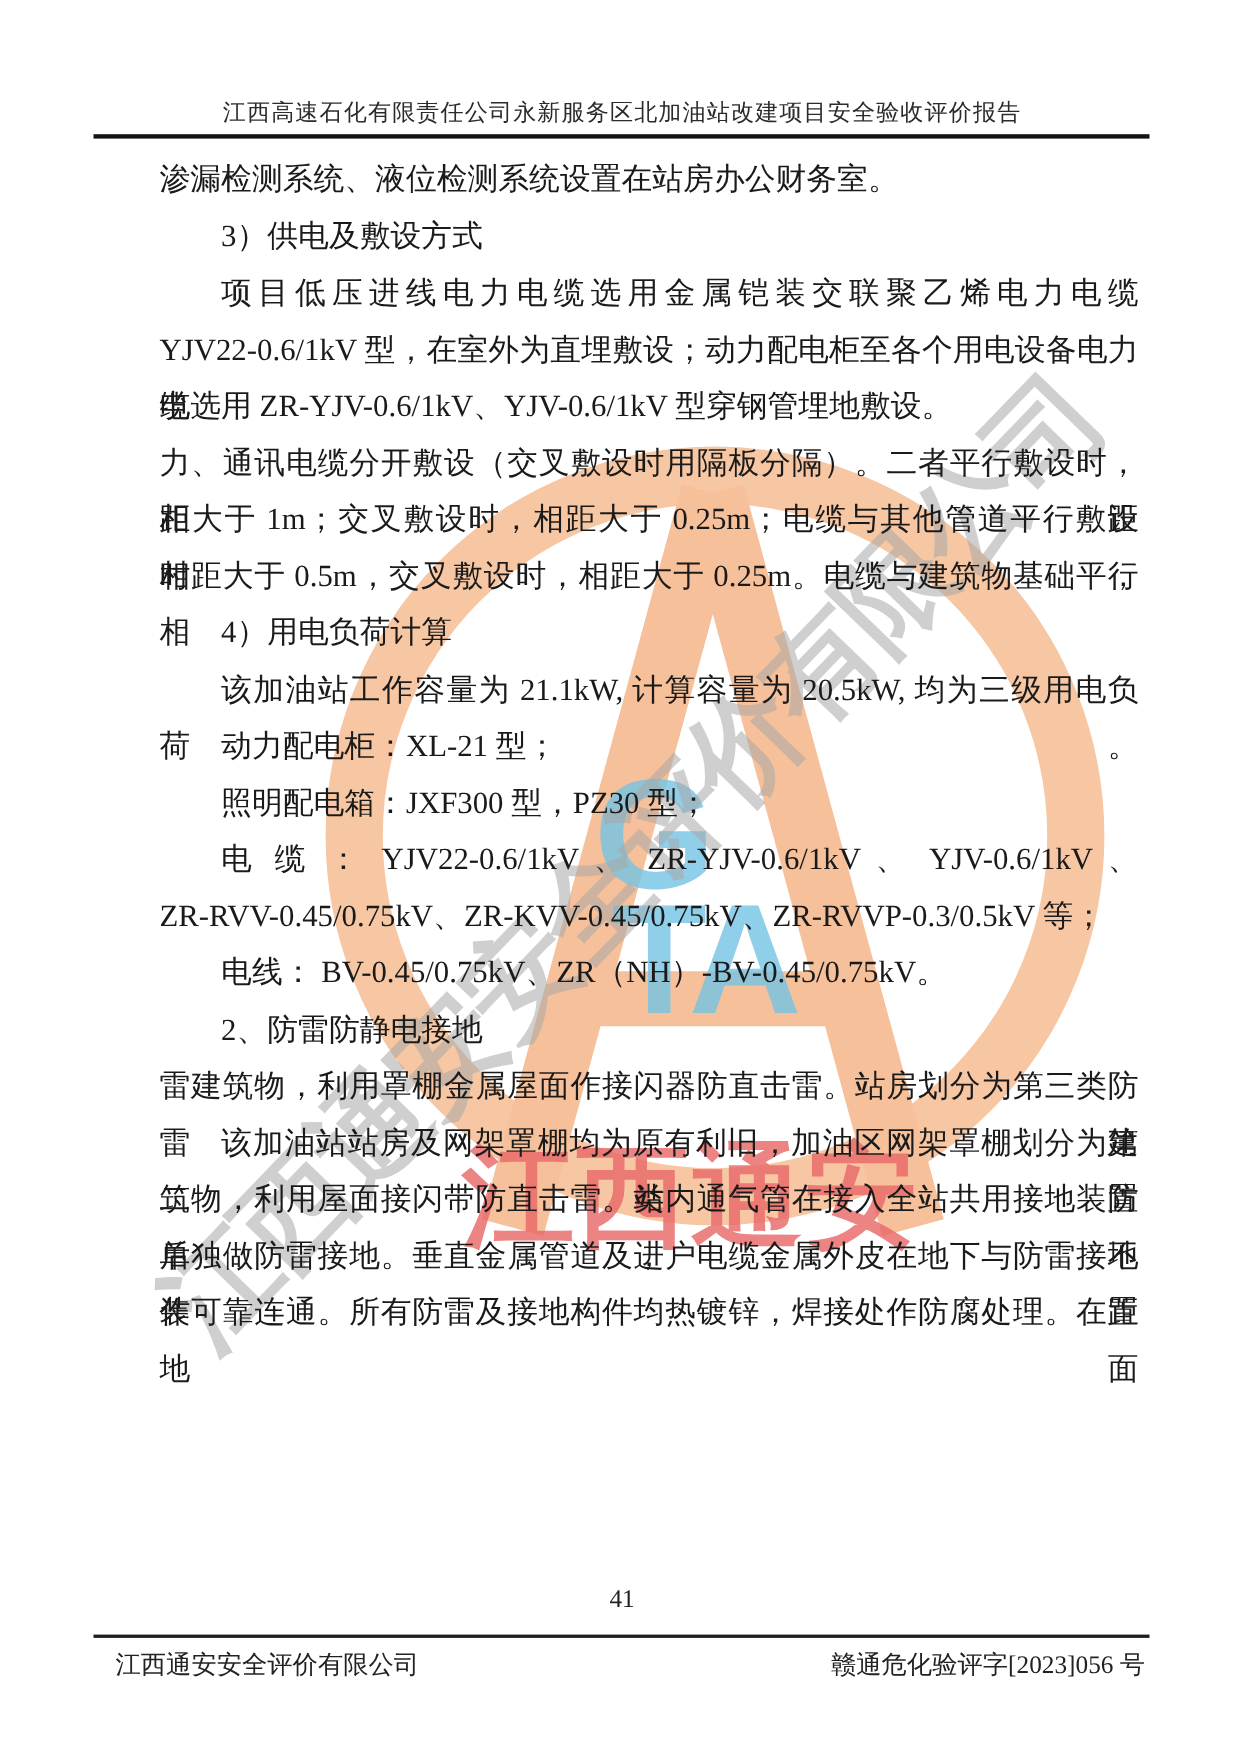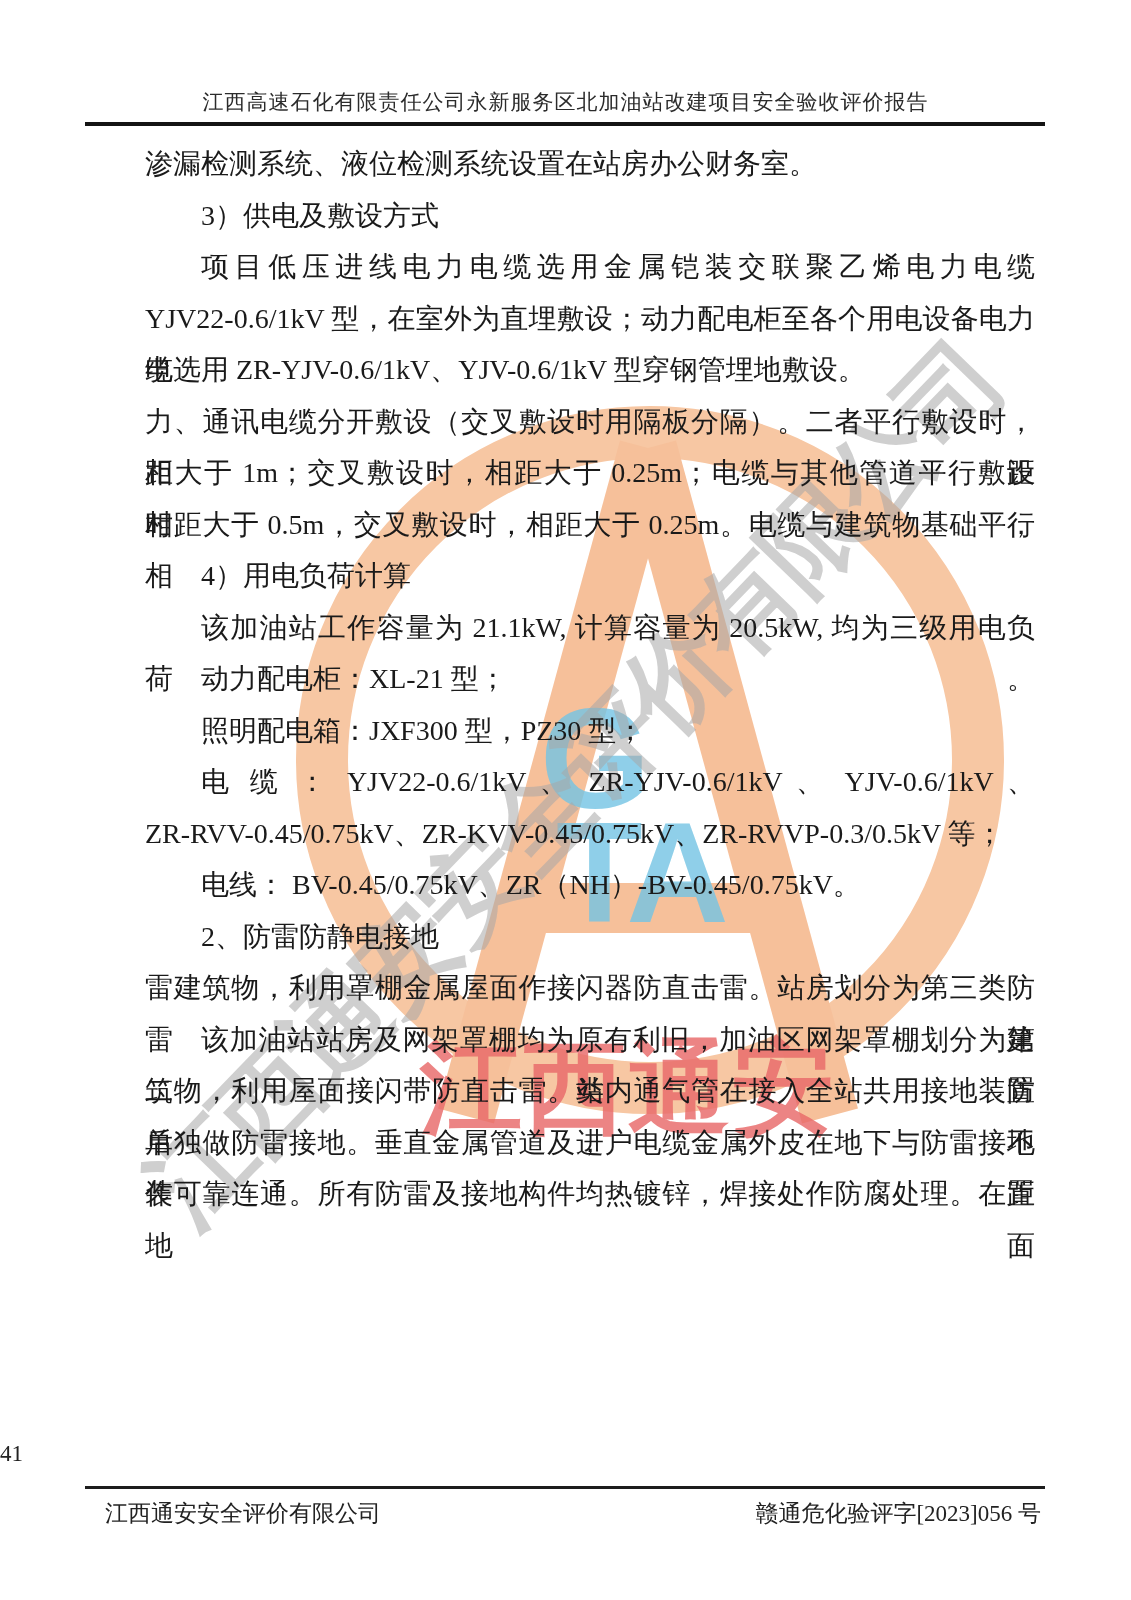--- a/index.html
+++ b/index.html
@@ -26,21 +26,21 @@
     height:51.5px;line-height:51.5px;white-space:normal;
     overflow:visible;
   }
   .line.just{
     text-align:justify;text-align-last:justify;text-justify:inter-character;
   }
   .line.indent{text-indent:56px;}
   
   .page-number{
     position:absolute;top:1441px;left:0;width:100%;
-    font-size:23px;color:#222;
+    text-align:center;font-size:23px;color:#222;
   }
   .footer-rule{
     position:absolute;top:1486px;left:85px;width:960px;height:2.5px;background:#1d1d1d;
   }
   .footer-row{
     position:absolute;top:1498px;left:85px;width:960px;
     display:flex;justify-content:space-between;
     font-size:23px;color:#222;
   }
   .footer-left{padding-left:20px;}

